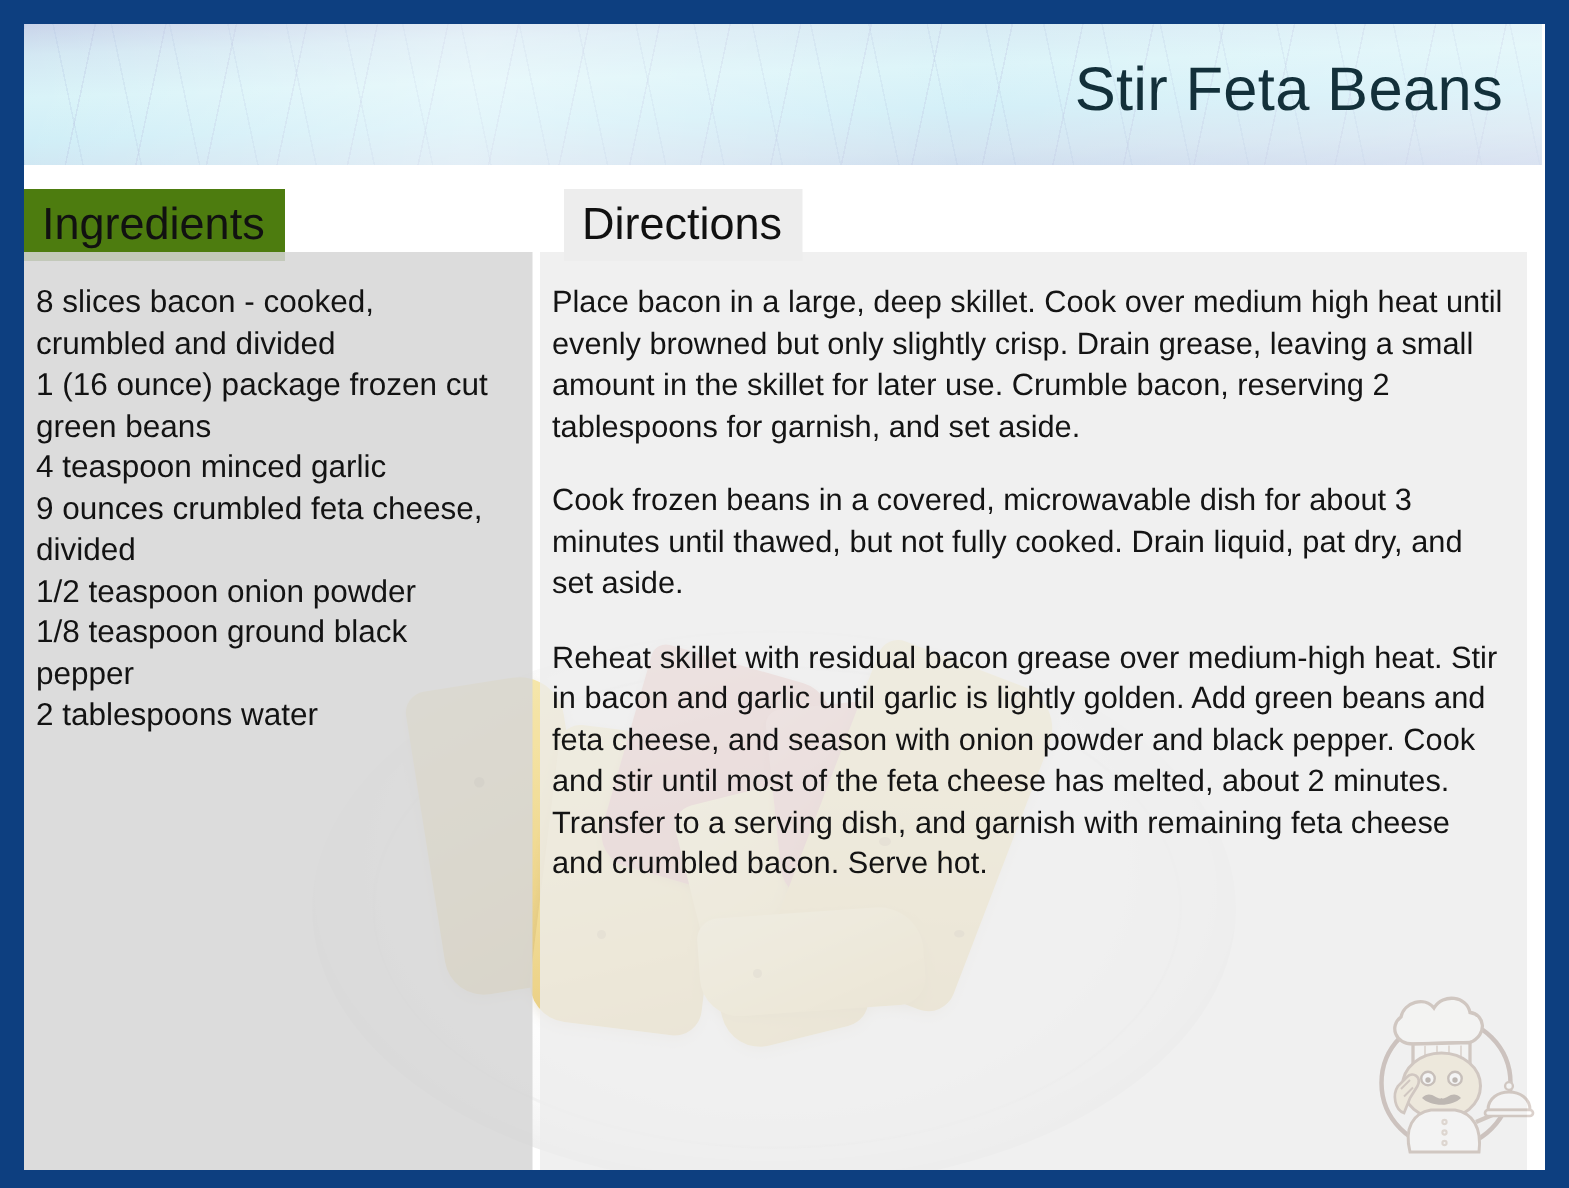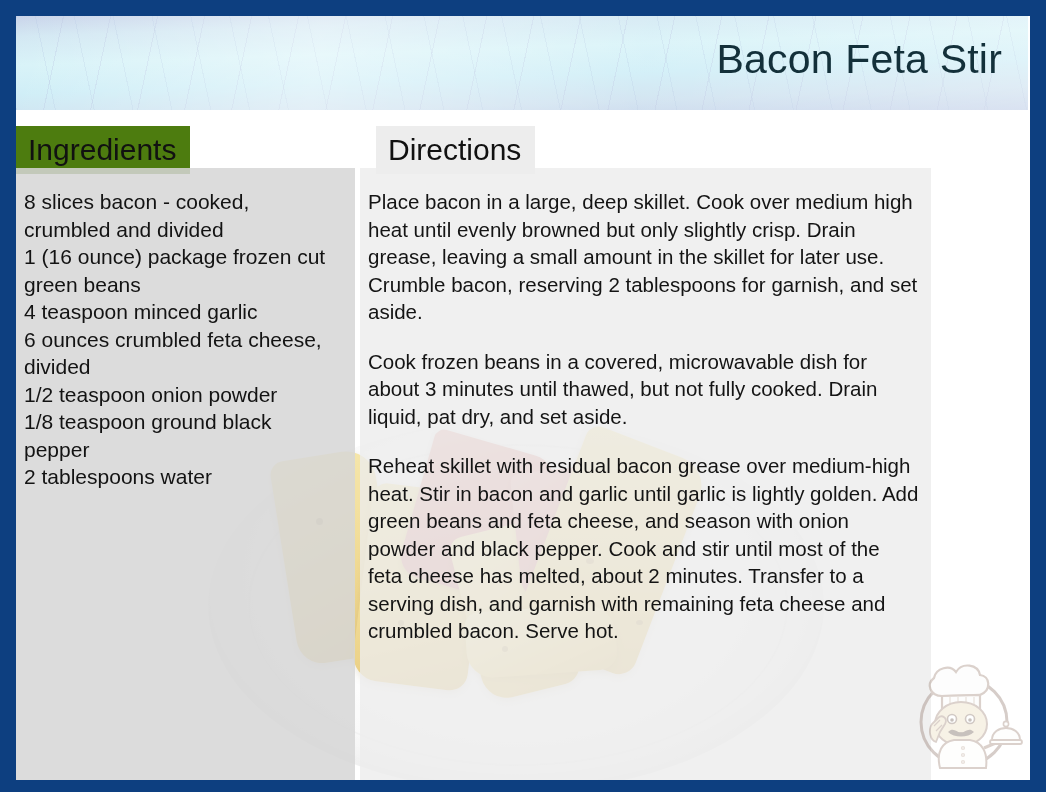--- a/index.html
+++ b/index.html
@@ -141,21 +141,21 @@
     left: 0px;
     top: 152px;
     width: 339px;
     height: 614px;
     background: rgba(214,214,214,0.86);
     padding: 20px 16px 0 8px;
   }
   #panel-directions {
     left: 344px;
     top: 152px;
-    width: 571px;
+    width: 658px;
     height: 614px;
     background: rgba(236,236,236,0.80);
     padding: 20px 12px 0 8px;
   }
 
   .ing-list {
     font-size: 21px;
     line-height: 27.5px;
     color: #131313;
   }
@@ -180,21 +180,21 @@
     pointer-events: none;
   }
 </style>
 </head>
 <body>
 
 <div id="card">
 
   <div id="banner">
     <div class="sheen"></div>
-    <div id="recipe-title">Bacon Feta Stir</div>
+    <div id="recipe-title">Stir Feta Beans</div>
   </div>
 
   <div id="photo">
     <div class="plate"></div>
     <div class="plate-rim"></div>
 
     <div class="wedge" style="left:118px;top:46px;width:104px;height:206px;transform:rotate(-9deg);"></div>
     <div class="wedge" style="left:196px;top:80px;width:116px;height:198px;transform:rotate(7deg);"></div>
     <div class="bacon" style="left:248px;top:34px;width:128px;height:150px;transform:rotate(16deg);"></div>
     <div class="wedge" style="left:300px;top:118px;width:98px;height:168px;transform:rotate(-14deg);"></div>
@@ -208,21 +208,21 @@
     <div class="speck" style="left:336px;top:238px;width:6px;height:6px;"></div>
     <div class="speck" style="left:470px;top:212px;width:7px;height:5px;"></div>
   </div>
 
   <div class="tab" id="tab-ingredients">Ingredients</div>
   <div class="panel" id="panel-ingredients">
     <div class="ing-list">
       <div class="ing-line">8 slices bacon - cooked, crumbled and divided</div>
       <div class="ing-line">1 (16 ounce) package frozen cut green beans</div>
       <div class="ing-line">4 teaspoon minced garlic</div>
-      <div class="ing-line">6 ounces crumbled feta cheese, divided</div>
+      <div class="ing-line">9 ounces crumbled feta cheese, divided</div>
       <div class="ing-line">1/2 teaspoon onion powder</div>
       <div class="ing-line">1/8 teaspoon ground black pepper</div>
       <div class="ing-line">2 tablespoons water</div>
     </div>
   </div>
 
   <div class="tab" id="tab-directions">Directions</div>
   <div class="panel" id="panel-directions">
     <p class="dir-para">Place bacon in a large, deep skillet. Cook over medium high heat until evenly browned but only slightly crisp. Drain grease, leaving a small amount in the skillet for later use. Crumble bacon, reserving 2 tablespoons for garnish, and set aside.</p>
     <p class="dir-para">Cook frozen beans in a covered, microwavable dish for about 3 minutes until thawed, but not fully cooked. Drain liquid, pat dry, and set aside.</p>

